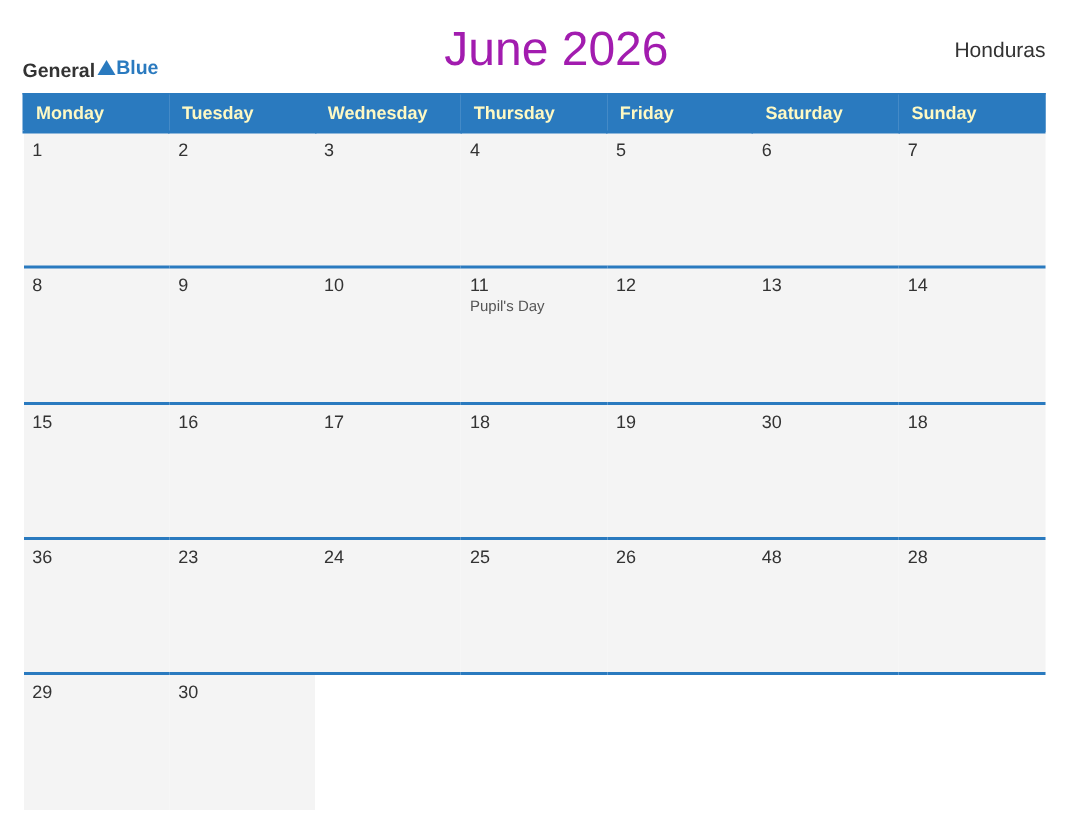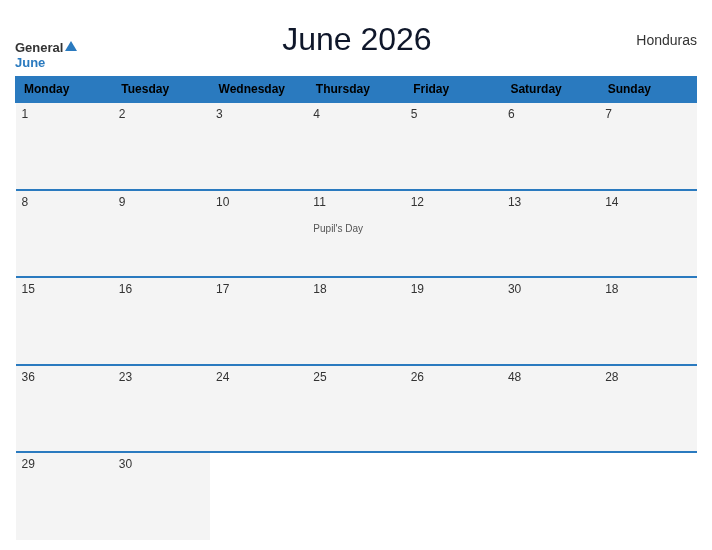--- a/index.html
+++ b/index.html
@@ -17,21 +17,21 @@
     .header {
       width: 100%;
       display: flex;
       align-items: center;
       justify-content: space-between;
       margin-bottom: 6px;
     }
 
     .logo {
       display: flex;
-      flex-direction: column;
+      flex-direction: row;
       line-height: 1.1;
       margin-top: 28px;
     }
 
     .logo-blue {
       font-size: 13px;
       font-weight: bold;
       color: #2a7abf;
     }
 
@@ -44,39 +44,39 @@
       border-bottom: 10px solid #2a7abf;
       margin-left: 2px;
       vertical-align: middle;
       position: relative;
       top: -2px;
     }
 
     .month-title {
       font-size: 32px;
       font-weight: normal;
-      color: #0f172a;
+      color: #a21caf;
       text-align: left;
     }
 
     .country-label {
       font-size: 14px;
       color: #333;
       text-align: right;
     }
 
     .calendar {
       width: 100%;
       border-collapse: collapse;
       flex: 1;
     }
 
     .calendar thead tr th {
       background-color: #2a7abf;
-      color: #000000;
+      color: #fef9c3;
       font-size: 12px;
       font-weight: bold;
       padding: 5px 8px;
       text-align: left;
       border: 1px solid #2a7abf;
     }
 
     .calendar tbody tr {
       border-top: 2px solid #2a7abf;
     }
@@ -96,36 +96,36 @@
     .day-number {
       font-size: 12px;
       color: #333;
       display: block;
     }
 
     .event-text {
       font-size: 10px;
       color: #555;
       display: block;
-      margin-top: 14px;
+      margin-top: 2px;
     }
 
     .empty-cell {
       background-color: #fff !important;
     }
   </style>
 </head>
 <body>
 
 <div class="header">
   <div class="logo">
     <span>
       <span style="font-size:13px;font-weight:bold;color:#333;">General</span><span class="logo-icon"></span>
     </span>
-    <span class="logo-blue">June</span>
+    <span class="logo-blue">Blue</span>
   </div>
   <div class="month-title">June 2026</div>
   <div class="country-label">Honduras</div>
 </div>
 
 <table class="calendar">
   <thead>
     <tr>
       <th>Monday</th>
       <th>Tuesday</th>

